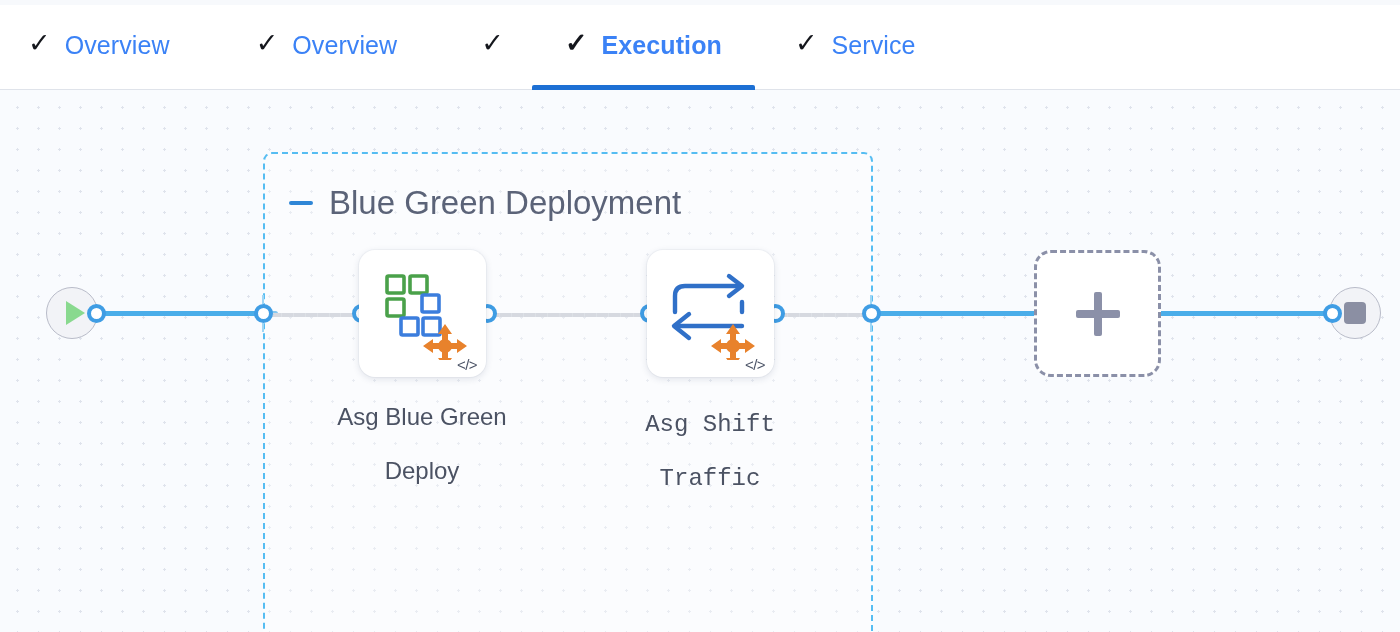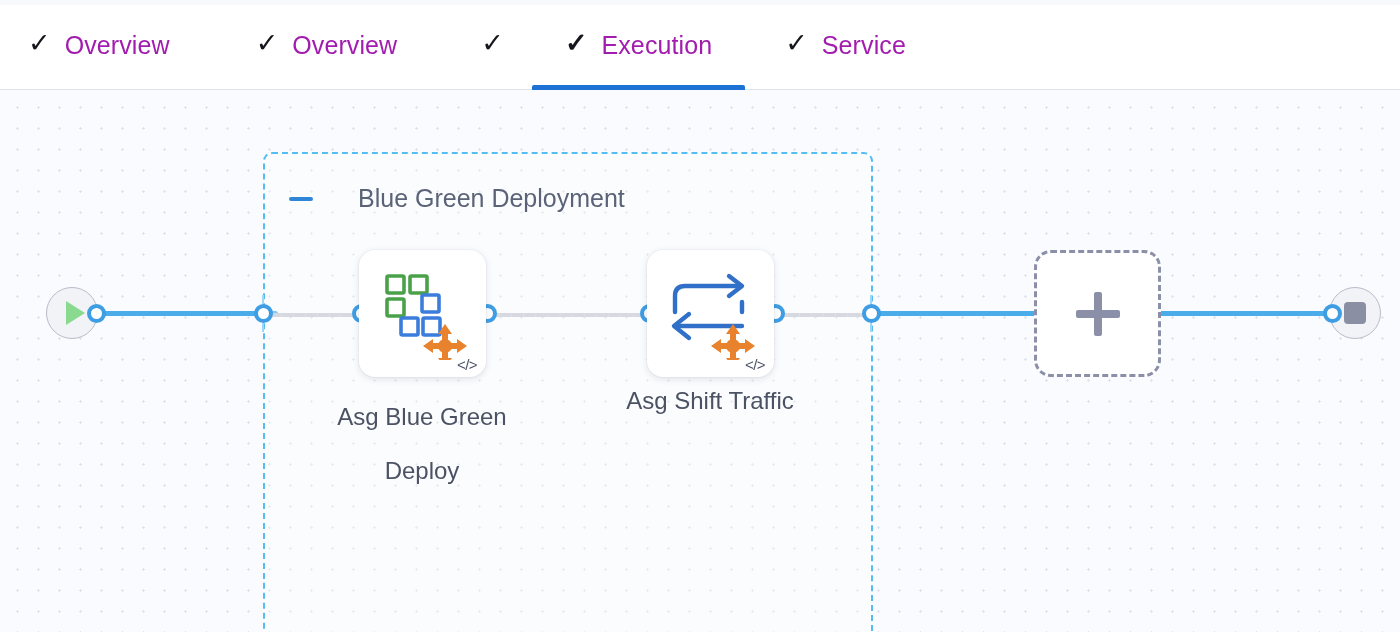--- a/index.html
+++ b/index.html
@@ -55,25 +55,25 @@
   .tab .check {
     font-size: 27px;
     line-height: 1;
     color: #14161c;
     font-weight: 500;
     display: block;
     margin-top: -4px;
   }
   .tab .tab-label {
     font-size: 25px;
-    color: #a21caf;
+    color: #3b82f6;
     letter-spacing: .1px;
     white-space: nowrap;
   }
-  .tab.active .tab-label { font-weight: 400; }
+  .tab.active .tab-label { font-weight: 700; }
   .tab.active .check { font-weight: 700; }
   .tab .underline {
     position: absolute;
     left: 0; bottom: 0;
     width: 100%;
     height: 5px;
     background: #1d70d4;
     border-radius: 2px 2px 0 0;
     display: none;
   }
@@ -164,24 +164,23 @@
     align-items: center;
     gap: 16px;
   }
   .collapse-icon {
     width: 24px; height: 4px;
     border-radius: 2px;
     background: #2f86d6;
     display: block;
   }
   .stage-title {
-    font-size: 25px;
+    font-size: 33px;
     color: #5b6378;
     white-space: nowrap;
-    margin-left: 29px;
   }
 
   
   .node {
     position: absolute;
     width: 127px; height: 127px;
     border-radius: 16px;
     background: #ffffff;
     box-shadow: 0 2px 7px rgba(40,55,90,0.13), 0 0 0 1px rgba(40,55,90,0.035);
     z-index: 7;
@@ -345,21 +344,21 @@
         <g fill="#e8822c" transform="translate(52,56)">
           <path d="M16 0 L23 10 L19 10 L19 22 L13 22 L13 10 L9 10 Z"></path>
           <path d="M16 44 L9 34 L13 34 L13 22 L19 22 L19 34 L23 34 Z"></path>
           <path d="M-6 22 L4 15 L4 19 L16 19 L16 25 L4 25 L4 29 Z"></path>
           <path d="M38 22 L28 29 L28 25 L16 25 L16 19 L28 19 L28 15 Z"></path>
           <circle cx="16" cy="22" r="7"></circle>
         </g>
       </svg>
       <span class="code-glyph">&lt;/&gt;</span>
     </div>
-    <div class="node-label" style="left:588px; top:284px; width:244px;">Asg Shift Traffic</div>
+    <div class="node-label" style="left:588px; top:308px; width:244px;font-family:Liberation Mono, monospace;">Asg Shift Traffic</div>
 
     <div class="port" style="left:640px; top:214px;"></div>
     <div class="port" style="left:766px; top:214px;"></div>
 
     <div class="port port-cross" style="left:862px; top:214px;"></div>
 
     <div class="add-step-box" style="left:1034px; top:160px;">
       <span class="plus"></span>
     </div>
 

